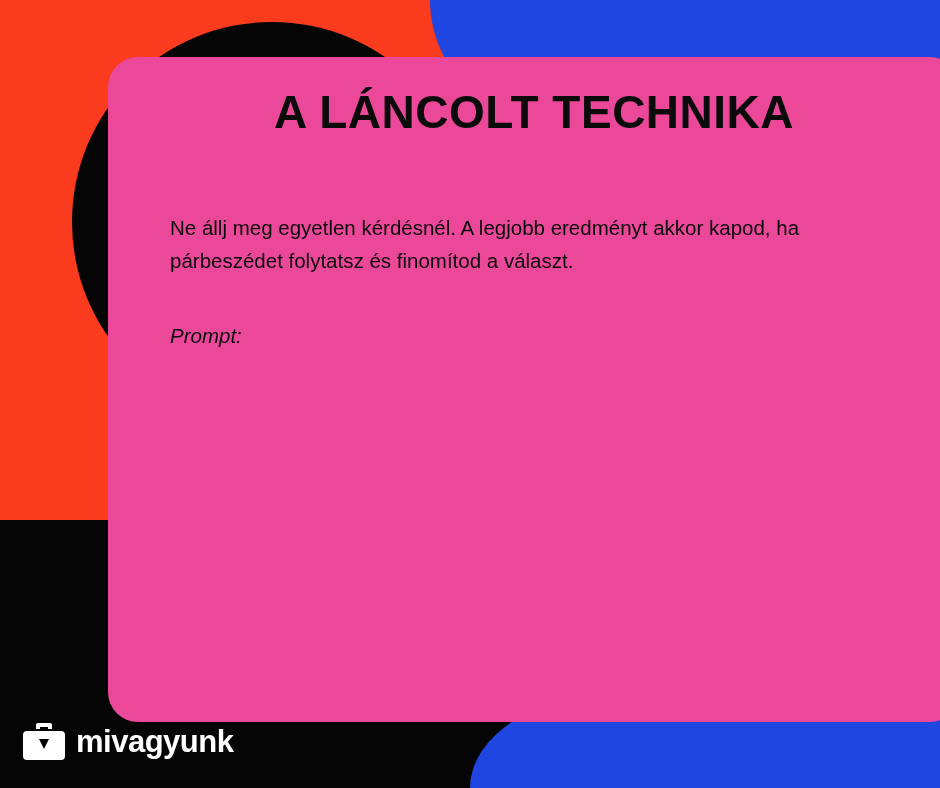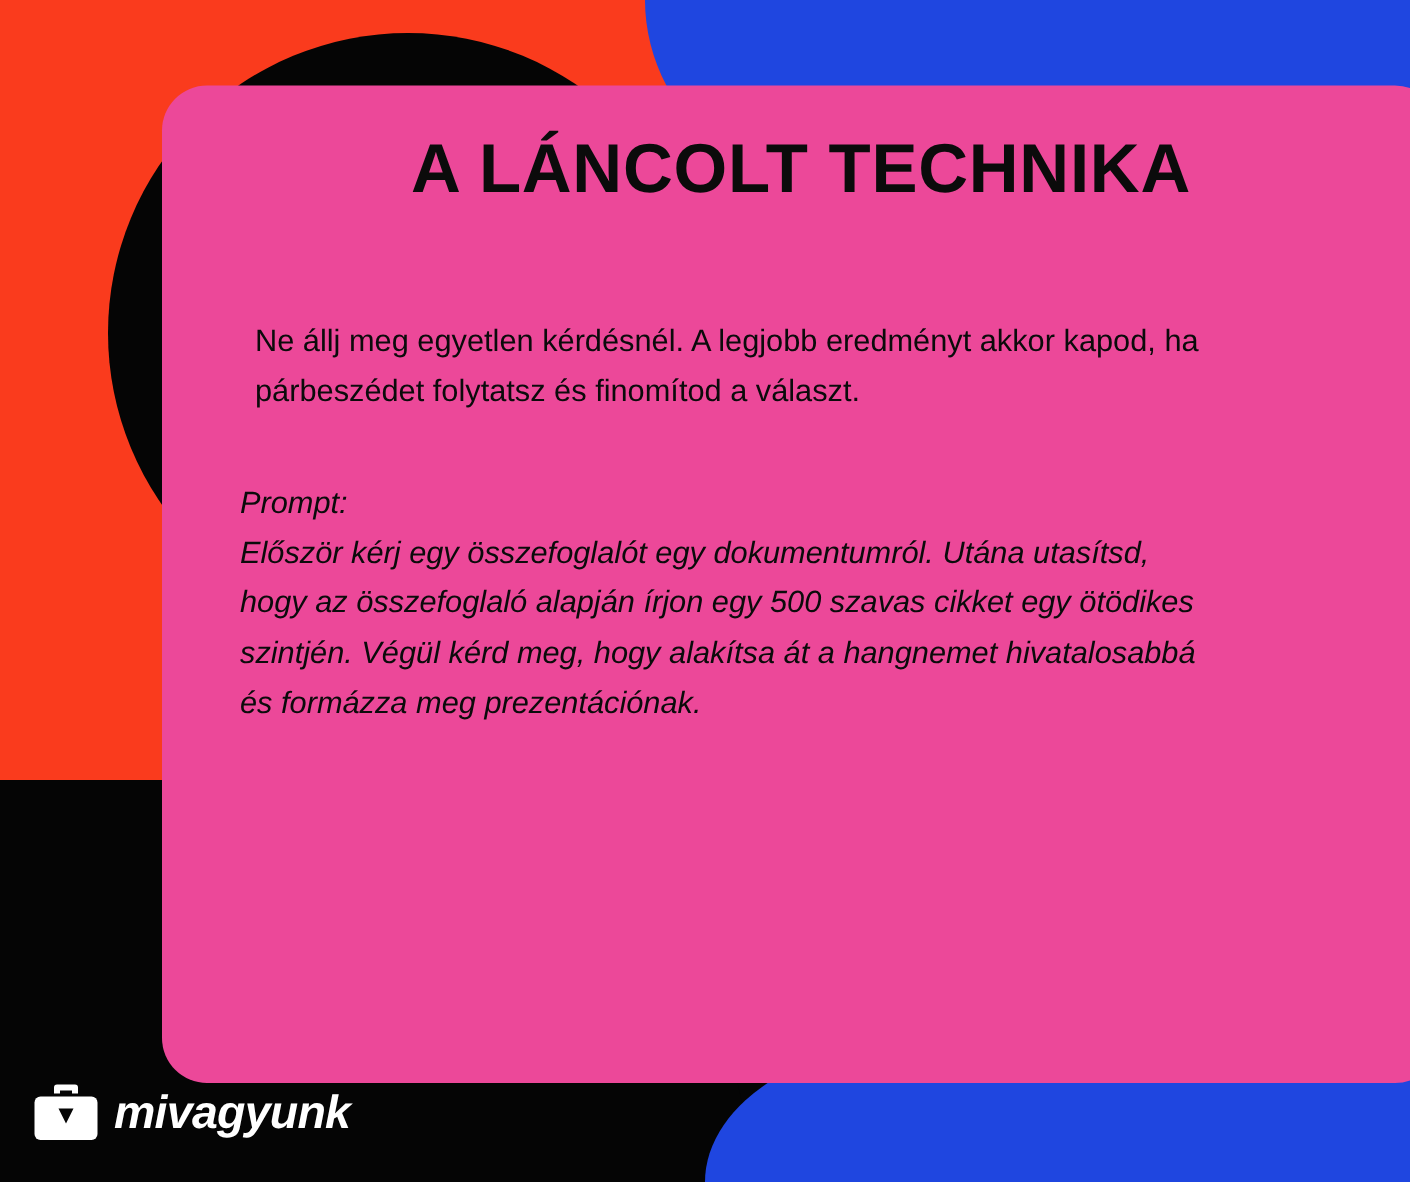--- a/index.html
+++ b/index.html
@@ -115,21 +115,21 @@
   }
   .card-lead {
     margin: 72px 0 0 24px;
     max-width: 650px;
     font-size: 20.5px;
     line-height: 1.62;
     font-weight: normal;
     color: #0b0b0b;
   }
   .prompt-block {
-    margin: 42px 0 0 14px;
+    margin: 42px 0 0 24px;
     max-width: 650px;
     font-size: 20.5px;
     line-height: 1.62;
     font-style: italic;
     color: #0b0b0b;
   }
   .prompt-label {
     display: block;
   }
   .prompt-body {
@@ -146,21 +146,20 @@
     gap: 10px;
   }
   .logo-mark {
     width: 44px;
     height: 40px;
     display: block;
   }
   .logo-text {
     font-size: 31px;
     font-weight: bold;
-    font-style: italic;
     color: #ffffff;
     letter-spacing: -0.5px;
   }
 </style>
 </head>
 <body>
 
 <div id="canvas">
 
   <div class="bg-red"></div>
@@ -170,21 +169,20 @@
   <div class="bg-black-bottom-strip"></div>
   <div class="bg-black-bottom-fill"></div>
   <div class="bg-black-bottom"></div>
   <div class="bg-blue-bottom-right"></div>
 
   <div class="card">
     <h1 class="card-title">A LÁNCOLT TECHNIKA</h1>
     <p class="card-lead">Ne állj meg egyetlen kérdésnél. A legjobb eredményt akkor kapod, ha párbeszédet folytatsz és finomítod a választ.</p>
     <div class="prompt-block">
       <span class="prompt-label">Prompt:</span>
-      <span class="prompt-body">Először kérj egy összefoglalót egy dokumentumról. Utána utasítsd, hogy az összefoglaló alapján írjon egy 500 szavas cikket egy ötödikes szintjén. Végül kérd meg, hogy alakítsa át a hangnemet hivatalosabbá és formázza meg prezentációnak.</span>
     </div>
   </div>
 
   <div class="footer">
     <span class="logo-mark">
       <svg viewBox="0 0 44 40" width="44" height="40" aria-hidden="true">
         <path d="M14 7 L14 3 Q14 1 16 1 L28 1 Q30 1 30 3 L30 7 L26 7 L26 5 L18 5 L18 7 Z" fill="#ffffff"></path>
         <rect x="1" y="9" width="42" height="29" rx="4" fill="#ffffff"></rect>
         <path d="M17 17 L27 17 L22 27 Z" fill="#050505"></path>
       </svg>

